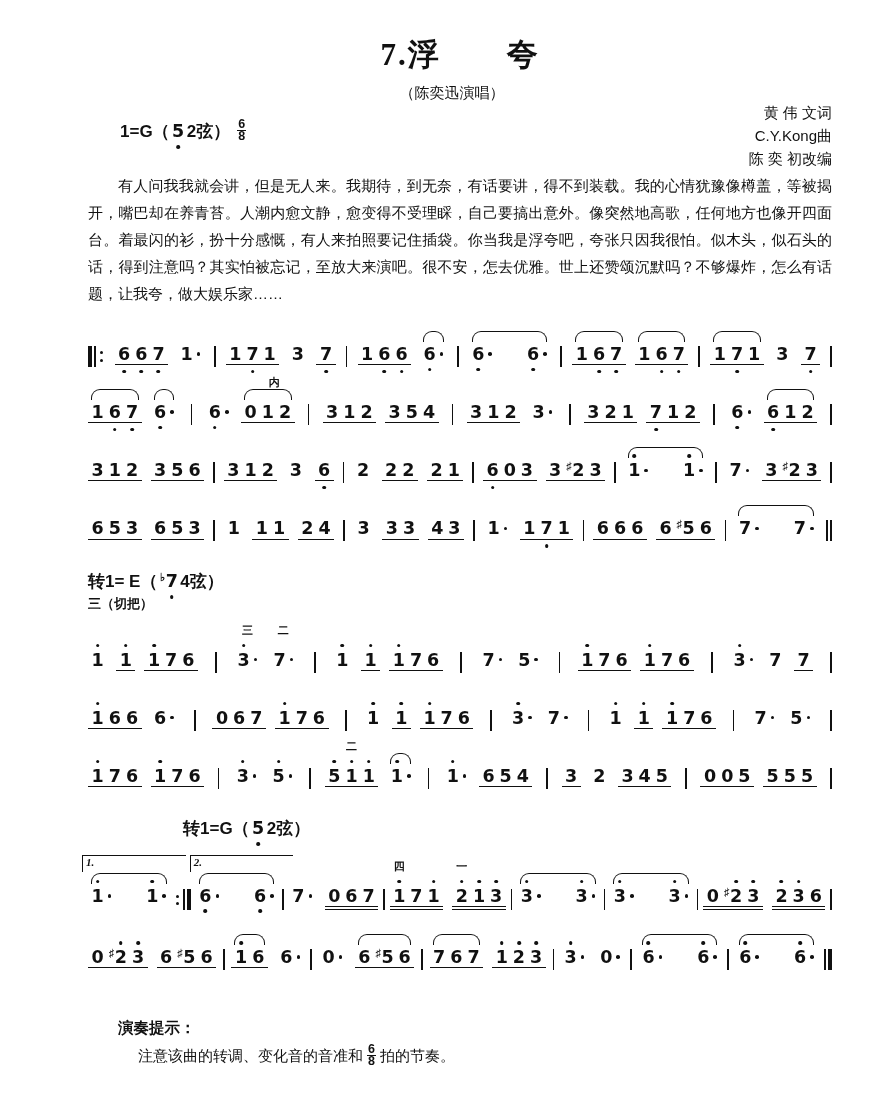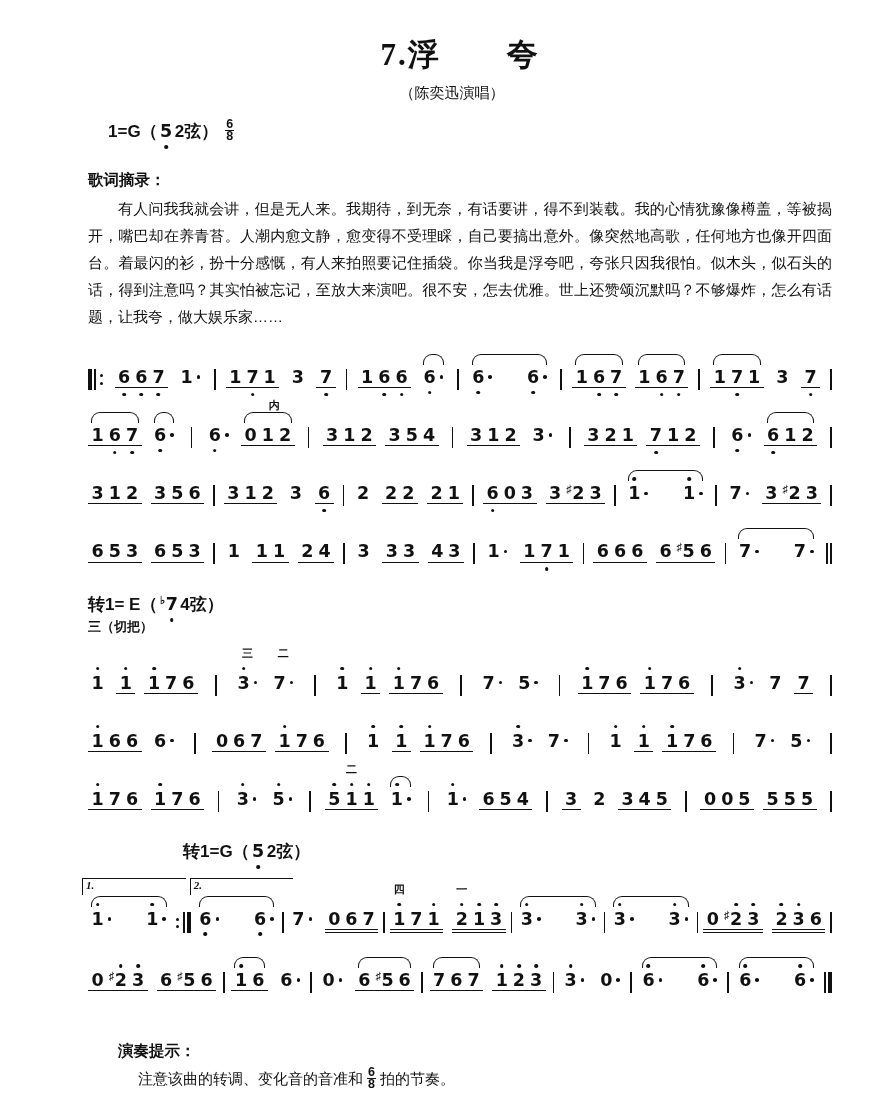--- a/index.html
+++ b/index.html
@@ -5,21 +5,21 @@
   html,body{margin:0;padding:0;background:#e8e8e8;}
   .page{position:relative;width:872px;height:1115px;background:#ffffff;margin:0 auto;
         font-family:"Liberation Sans",sans-serif;color:#111;overflow:hidden;}
   .inner{padding:0 40px 0 88px;}
   
   .header{position:relative;height:168px;}
   .title{position:absolute;top:34px;left:0;right:0;text-align:center;
          font-family:"Liberation Serif",serif;font-size:31px;font-weight:700;letter-spacing:2px;}
   .subtitle{position:absolute;top:84px;left:0;right:16px;text-align:center;font-size:15px;}
   .credits{position:absolute;top:101px;right:0;text-align:right;font-size:15px;line-height:23px;}
-  .keysig{position:absolute;top:120px;left:20px;font-weight:700;font-size:17px;display:flex;align-items:center;}
+  .keysig{position:absolute;top:120px;left:32px;font-weight:700;font-size:17px;display:flex;align-items:center;}
   
   .lyr-label{font-weight:700;font-size:15.5px;margin-top:2px;}
   .lyr-text{font-size:15px;line-height:27px;text-align:justify;text-indent:2em;margin-top:4px;}
   
   .score{margin-top:6px;}
   .mline{display:flex;align-items:baseline;justify-content:space-between;margin-top:37px;}
   .meas{position:relative;display:inline-flex;align-items:baseline;column-gap:9px;}
   .grp{position:relative;display:inline-flex;align-items:baseline;padding:0 1px;}
   .grp.u1{border-bottom:1.7px solid #111;}
   .grp.u2{border-bottom:4px double #111;}
@@ -58,34 +58,38 @@
   .foot-text{font-size:15px;margin-top:6px;display:flex;align-items:center;margin-left:20px;}
 </style>
 </head>
 <body>
 
 <div class="page">
   <div class="inner">
     <div class="header">
       <div class="title">7.浮　　夸</div>
       <div class="subtitle">（陈奕迅演唱）</div>
+      <div class="credits">
+        <div>黄 伟 文词</div>
+        <div>C.Y.Kong曲</div>
+        <div>陈 奕 初改编</div>
+      </div>
       <div class="keysig">
         <span>1=G（</span>
         <span id="keynote"><span class="note">
               <span class="dwrap"><span class="dg">5</span><span class="od down"></span></span>
             </span></span>
         <span>2弦）</span>
         <span class="frac">
           <span class="top">6</span>
           <span>8</span>
         </span>
       </div>
     </div>
 
-    <div class="lyr-label">歌词摘录：</div>
     <div class="lyr-text">有人问我我就会讲，但是无人来。我期待，到无奈，有话要讲，得不到装载。我的心情犹豫像樽盖，等被揭开，嘴巴却在养青苔。人潮内愈文静，愈变得不受理睬，自己要搞出意外。像突然地高歌，任何地方也像开四面台。着最闪的衫，扮十分感慨，有人来拍照要记住插袋。你当我是浮夸吧，夸张只因我很怕。似木头，似石头的话，得到注意吗？其实怕被忘记，至放大来演吧。很不安，怎去优雅。世上还赞颂沉默吗？不够爆炸，怎么有话题，让我夸，做大娱乐家……</div>
 
     <div class="score" id="score">
         <div class="mline">
           <span class="bw">
             <span class="b thick"></span>
             <span class="b"></span>
             <span class="rdots">
               <i></i>
               <i></i>

